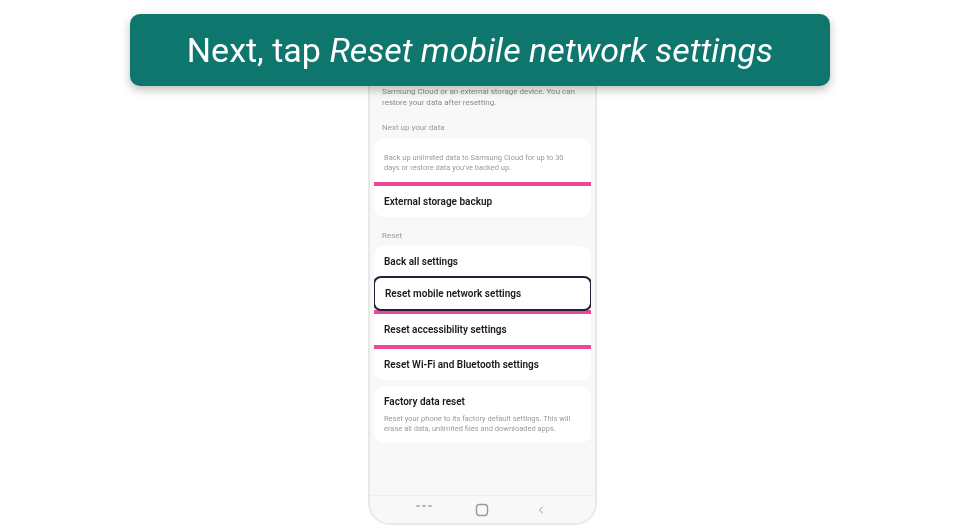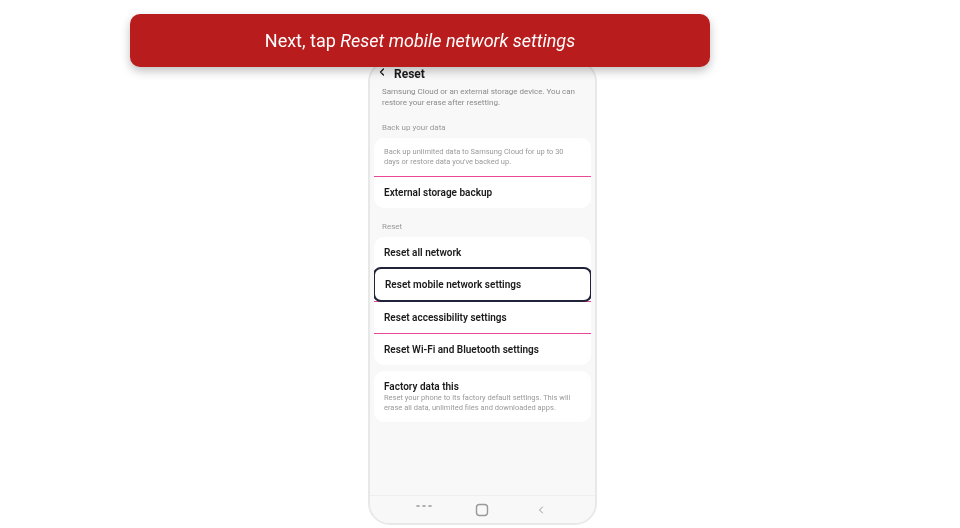--- a/index.html
+++ b/index.html
@@ -8,26 +8,26 @@
     height: 528px;
     background: #ffffff;
     font-family: -apple-system, BlinkMacSystemFont, "Segoe UI", Roboto, Arial, sans-serif;
     position: relative;
     overflow: hidden;
   }
   .instruction-banner {
     position: absolute;
     top: 14px;
     left: 130px;
-    width: 580px;
-    background: #b91c1c;
+    width: 700px;
+    background: #0f766e;
     color: #ffffff;
     border-radius: 10px;
     padding: 16px 24px;
-    font-size: 18px;
+    font-size: 34px;
     text-align: center;
     box-shadow: 0 4px 10px rgba(0,0,0,0.25);
     z-index: 10;
   }
   .instruction-banner .italic { font-style: italic; }
   .phone {
     position: absolute;
     top: 60px;
     left: 368px;
     width: 229px;
@@ -70,33 +70,33 @@
   .card {
     background: #ffffff;
     border-radius: 10px;
     margin: 2px 0 6px 0;
     overflow: hidden;
   }
   .row {
     padding: 9px 10px;
   }
   .row + .row {
-    border-top: 1px solid #ec4899;
+    border-top: 4px solid #ec4899;
   }
   .row-title {
     font-size: 10px;
     font-weight: 600;
     color: #1a1a1a;
     line-height: 1.3;
   }
   .row-sub {
     font-size: 7.5px;
     color: #9a9a9a;
     line-height: 1.35;
-    margin-top: 0;
+    margin-top: 6px;
   }
   .row.highlight {
     border: 2.5px solid #1f2238;
     border-radius: 8px;
     margin: -1px;
     position: relative;
     z-index: 2;
   }
   .navbar {
     height: 28px;
@@ -129,53 +129,53 @@
     <span>
       <svg width="12" height="12" viewBox="0 0 24 24" fill="none" stroke="#1a1a1a" stroke-width="2.5" stroke-linecap="round" stroke-linejoin="round">
           <polyline points="15 18 9 12 15 6"></polyline>
         </svg>
     </span>
     <span>Reset</span>
   </div>
 
   <div class="phone-scroll">
 
-    <div class="desc-text">Samsung Cloud or an external storage device. You can restore your erase after resetting.</div>
-
-    <div class="section-label">Back up your data</div>
+    <div class="desc-text">Samsung Cloud or an external storage device. You can restore your data after resetting.</div>
+
+    <div class="section-label">Next up your data</div>
 
     <div class="card">
       <div class="row">
         <div class="row-sub">Back up unlimited data to Samsung Cloud for up to 30 days or restore data you've backed up.</div>
       </div>
       <div class="row">
         <div class="row-title">External storage backup</div>
       </div>
     </div>
 
     <div class="section-label">Reset</div>
 
     <div class="card">
       <div class="row">
-        <div class="row-title">Reset all network</div>
+        <div class="row-title">Back all settings</div>
       </div>
       <div class="row highlight">
         <div class="row-title">Reset mobile network settings</div>
       </div>
       <div class="row">
         <div class="row-title">Reset accessibility settings</div>
       </div>
       <div class="row">
         <div class="row-title">Reset Wi-Fi and Bluetooth settings</div>
       </div>
     </div>
 
     <div class="card">
       <div class="row">
-        <div class="row-title">Factory data this</div>
+        <div class="row-title">Factory data reset</div>
         <div class="row-sub">Reset your phone to its factory default settings. This will erase all data, unlimited files and downloaded apps.</div>
       </div>
     </div>
 
   </div>
 
   <div class="navbar">
     <div class="navbtn">
       <svg width="16" height="12" viewBox="0 0 16 12">
           <line x1="1" y1="2" x2="3" y2="2" stroke="#999" stroke-width="1.6" stroke-linecap="round"></line>

